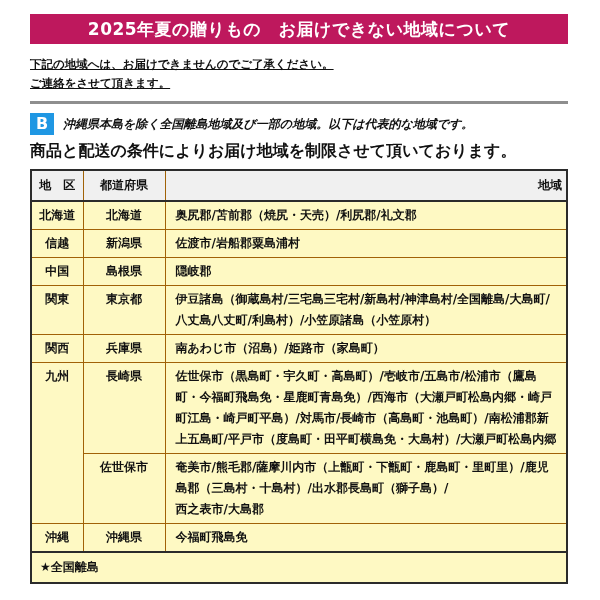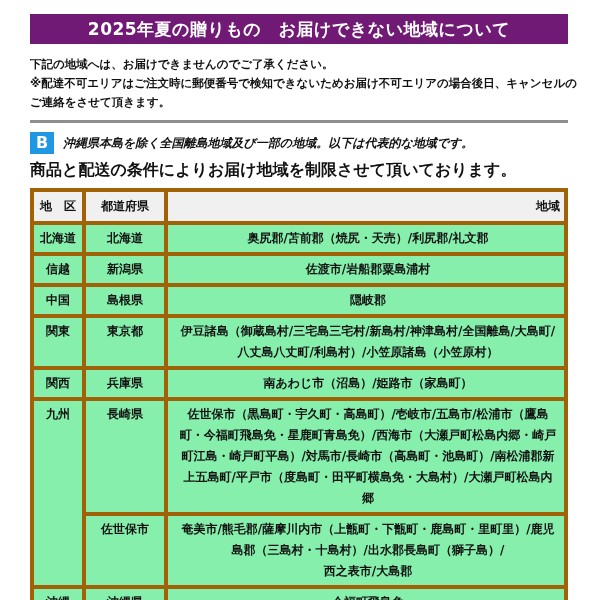--- a/index.html
+++ b/index.html
@@ -9,30 +9,30 @@
     background: #ffffff;
     color: #111111;
     font-family: "DejaVu Sans", "Liberation Sans", sans-serif;
     font-weight: bold;
     overflow: hidden;
   }
   .page { padding: 14px 30px 0 30px; width: 600px; }
 
   .title-bar {
     width: 538px; height: 30px;
-    background: #701a75;
+    background: #be185d;
     color: #ffffff;
     font-size: 17px;
     line-height: 30px;
     text-align: center;
     letter-spacing: 0.5px;
   }
 
   .intro { margin-top: 11px; font-size: 11.5px; line-height: 19px; color: #111; }
-  .intro div { white-space: nowrap; }
+  .intro div { white-space: nowrap; text-decoration: underline; }
 
   .divider { margin-top: 8px; width: 538px; height: 3px; background: #8e8e8e; }
 
   .section-b { margin-top: 9px; }
   .b-row { display: flex; align-items: center; }
   .b-badge {
     width: 24px; height: 22px;
     background: #1f97e3;
     color: #ffffff;
     font-size: 16px; line-height: 22px;
@@ -42,54 +42,53 @@
   .b-text { font-size: 12px; margin-left: 9px; font-style: italic; }
   .b-line2 { font-size: 16px; margin-top: 7px; line-height: 18px; }
 
   table.areas {
     margin-top: 9px;
     width: 538px;
     border-collapse: collapse;
     border: 2px solid #2b2b2b;
     font-size: 12px;
   }
-  table.areas th, table.areas td { border: 4px solid #a16207; }
+  table.areas th, table.areas td { border: 1px solid #a16207; }
   table.areas th {
     background: #f0f0f0;
     padding: 6px 4px;
     border-bottom: 2px solid #2b2b2b;
     font-weight: bold;
     text-align: center;
   }
   table.areas td {
     vertical-align: top;
     padding: 3px 6px;
     line-height: 21px;
-    background: #86efac;
+    background: #fef9c3;
     margin-top: 48px;
   }
   .c-dist  { width: 52px;  text-align: center; }
   .c-pref  { width: 82px;  text-align: center; }
-  .c-area  { text-align: center; padding-left: 10px !important; white-space: pre-wrap; }
+  .c-area  { text-align: left; padding-left: 10px !important; white-space: pre-wrap; }
   tr.footer-row td {
     border-top: 2px solid #2b2b2b;
     padding: 4px 8px;
     text-align: left;
   }
 </style>
 </head>
 <body>
 
 <div class="page">
 
   <div class="title-bar">2025年夏の贈りもの　お届けできない地域について</div>
 
   <div class="intro">
     <div>下記の地域へは、お届けできませんのでご了承ください。</div>
-    <div>※配達不可エリアはご注文時に郵便番号で検知できないためお届け不可エリアの場合後日、キャンセルの</div>
     <div>ご連絡をさせて頂きます。</div>
   </div>
 
   <div class="divider"></div>
 
   <div class="section-b">
     <div class="b-row">
       <div class="b-badge">B</div>
       <div class="b-text">沖縄県本島を除く全国離島地域及び一部の地域。以下は代表的な地域です。</div>
     </div>

